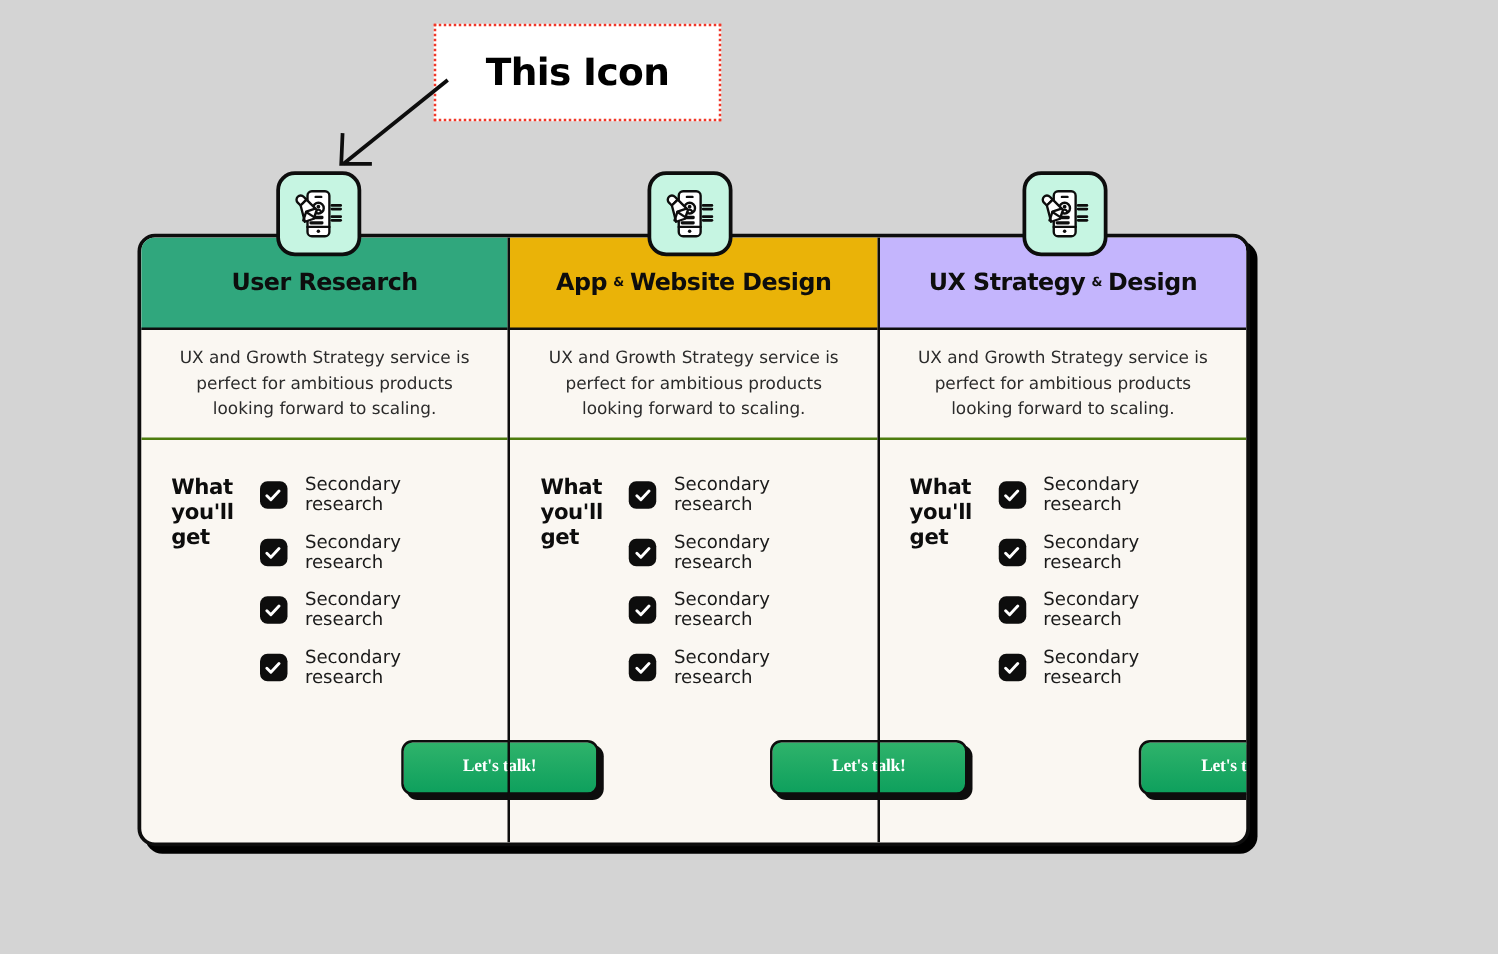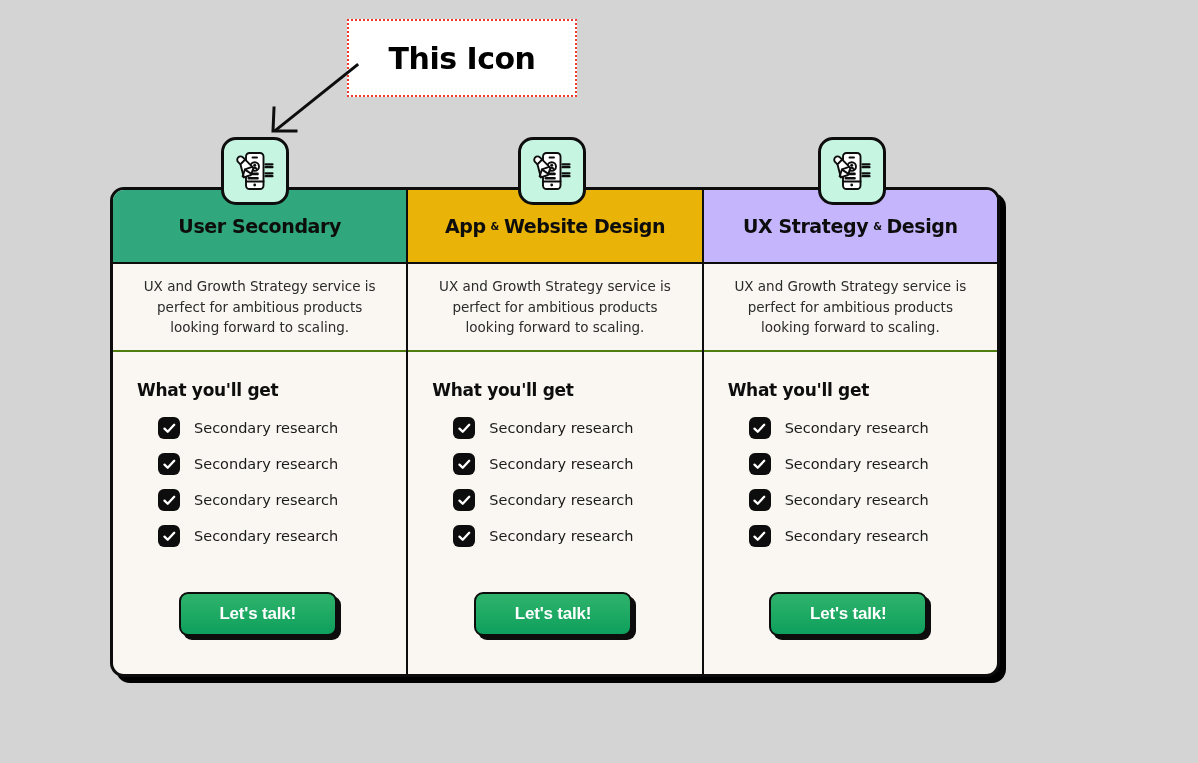--- a/index.html
+++ b/index.html
@@ -137,21 +137,21 @@
     color: #2b2b2b;
     text-align: center;
   }
 
   
   .col-body {
     flex: 1;
     padding: 28px 28px 0 24px;
     box-sizing: border-box;
     display: flex;
-    flex-direction: column;
+    flex-direction: row;
   }
   .body-heading {
     font-family: "DejaVu Sans", sans-serif;
     font-size: 17px;
     font-weight: bold;
     color: #0d0d0d;
     letter-spacing: -0.3px;
     margin-bottom: 17px;
   }
   .feature-list {
@@ -206,22 +206,22 @@
   .cta-button {
     position: absolute;
     left: 0;
     top: 0;
     width: 158px;
     height: 44px;
     border: 2px solid #0d0d0d;
     border-radius: 9px;
     background: linear-gradient(180deg, #2fb36b 0%, #0ea05d 100%);
     color: #ffffff;
-    font-family: Liberation Sans, sans-serif;
-    font-size: 17px;
+    font-family: Liberation Serif, serif;
+    font-size: 14px;
     font-weight: bold;
     letter-spacing: -0.2px;
     cursor: pointer;
     padding: 0;
     box-sizing: border-box;
   }
 
   
   .icon-badge {
     position: absolute;
@@ -327,21 +327,21 @@
   </svg>
 </div>
 
 <div id="cards-wrapper">
   <div id="cards-shadow"></div>
   <div id="cards-table">
 
     <div class="column">
       <div class="col-header" style="background: rgb(48, 167, 125);">
         <span class="col-title">
-          <span>User Secondary</span>
+          <span>User Research</span>
         </span>
       </div>
       <div class="col-desc">
         <p>UX and Growth Strategy service is perfect for ambitious products looking forward to scaling.</p>
       </div>
       <div class="col-body">
         <div class="body-heading">What you'll get</div>
         <ul class="feature-list">
           <li class="feature-item">
             <span class="check-box">

